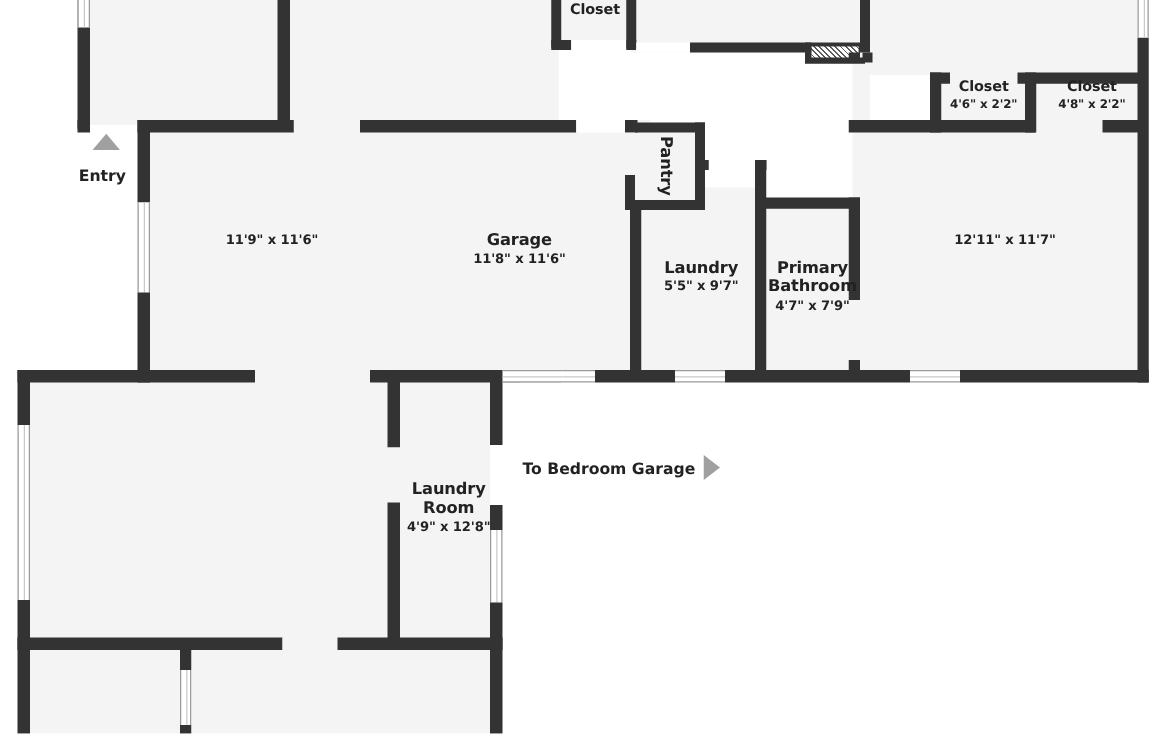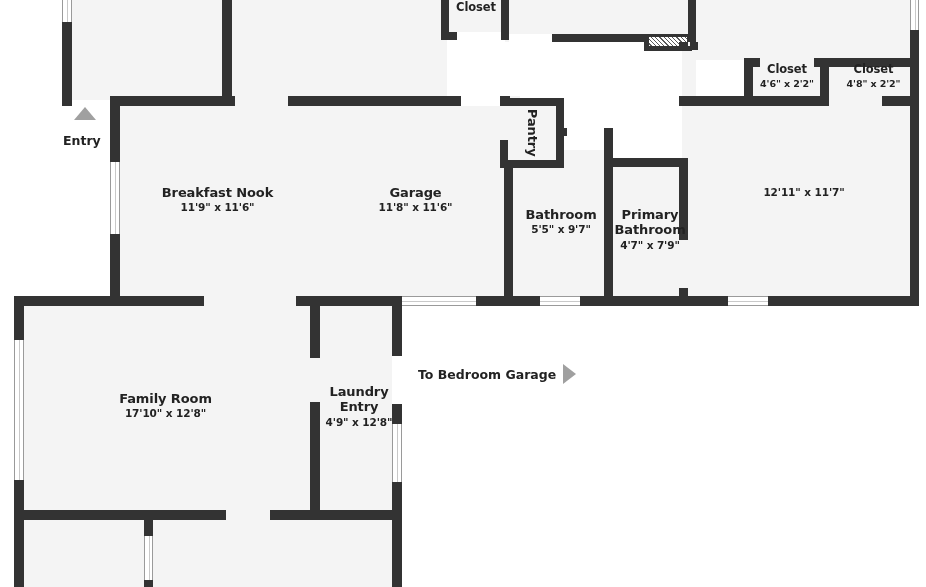--- a/index.html
+++ b/index.html
@@ -269,50 +269,45 @@
     <span class="name">Closet</span>
     <span class="dim">4'6" x 2'2"</span>
   </div>
 
   <div class="label small" style="left:829px; top:63px; width:89px;">
     <span class="name">Closet</span>
     <span class="dim">4'8" x 2'2"</span>
   </div>
 
   <div class="label" style="left:115px; top:185px; width:205px;">
-    <span class="name">Breakfast Nook</span>
     <span class="dim">11'9" x 11'6"</span>
   </div>
 
   <div class="label" style="left:313px; top:185px; width:205px;">
     <span class="name">Garage</span>
     <span class="dim">11'8" x 11'6"</span>
   </div>
 
   <div class="label vertical" style="left:498px; top:125px; width:68px;">
     <span class="name">Pantry</span>
   </div>
 
   <div class="label" style="left:513px; top:207px; width:96px;">
-    <span class="name">Bathroom</span>
+    <span class="name">Laundry</span>
     <span class="dim">5'5" x 9'7"</span>
   </div>
 
   <div class="label wrap" style="left:612px; top:207px; width:76px;">
     <span class="name">Primary Bathroom</span>
     <span class="dim">4'7" x 7'9"</span>
   </div>
 
   <div class="label" style="left:690px; top:185px; width:228px;">
     <span class="dim">12'11" x 11'7"</span>
   </div>
 
-  <div class="label" style="left:63px; top:391px; width:205px;">
-    <span class="name">Family Room</span>
-    <span class="dim">17'10" x 12'8"</span>
-  </div>
 
   <div class="label wrap" style="left:322px; top:384px; width:74px;">
-    <span class="name">Laundry Entry</span>
+    <span class="name">Laundry Room</span>
     <span class="dim">4'9" x 12'8"</span>
   </div>
 
 </div>
 
 </body></html>

